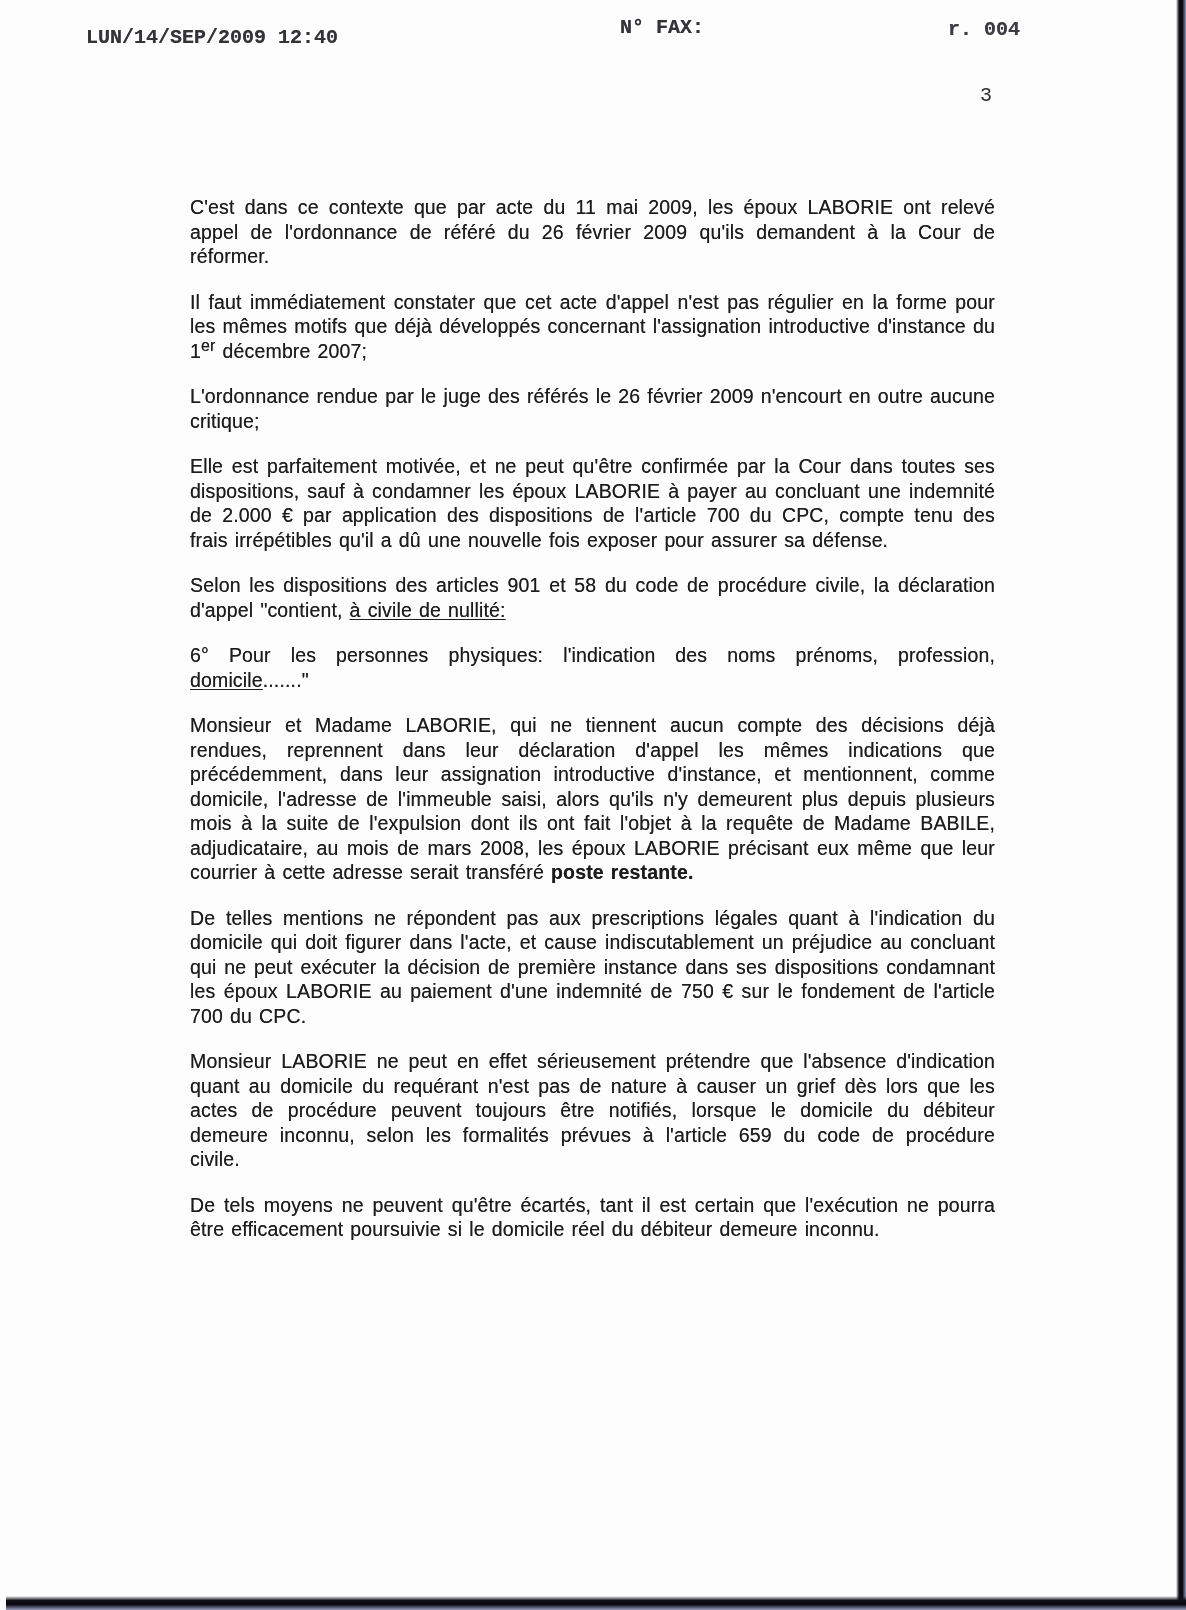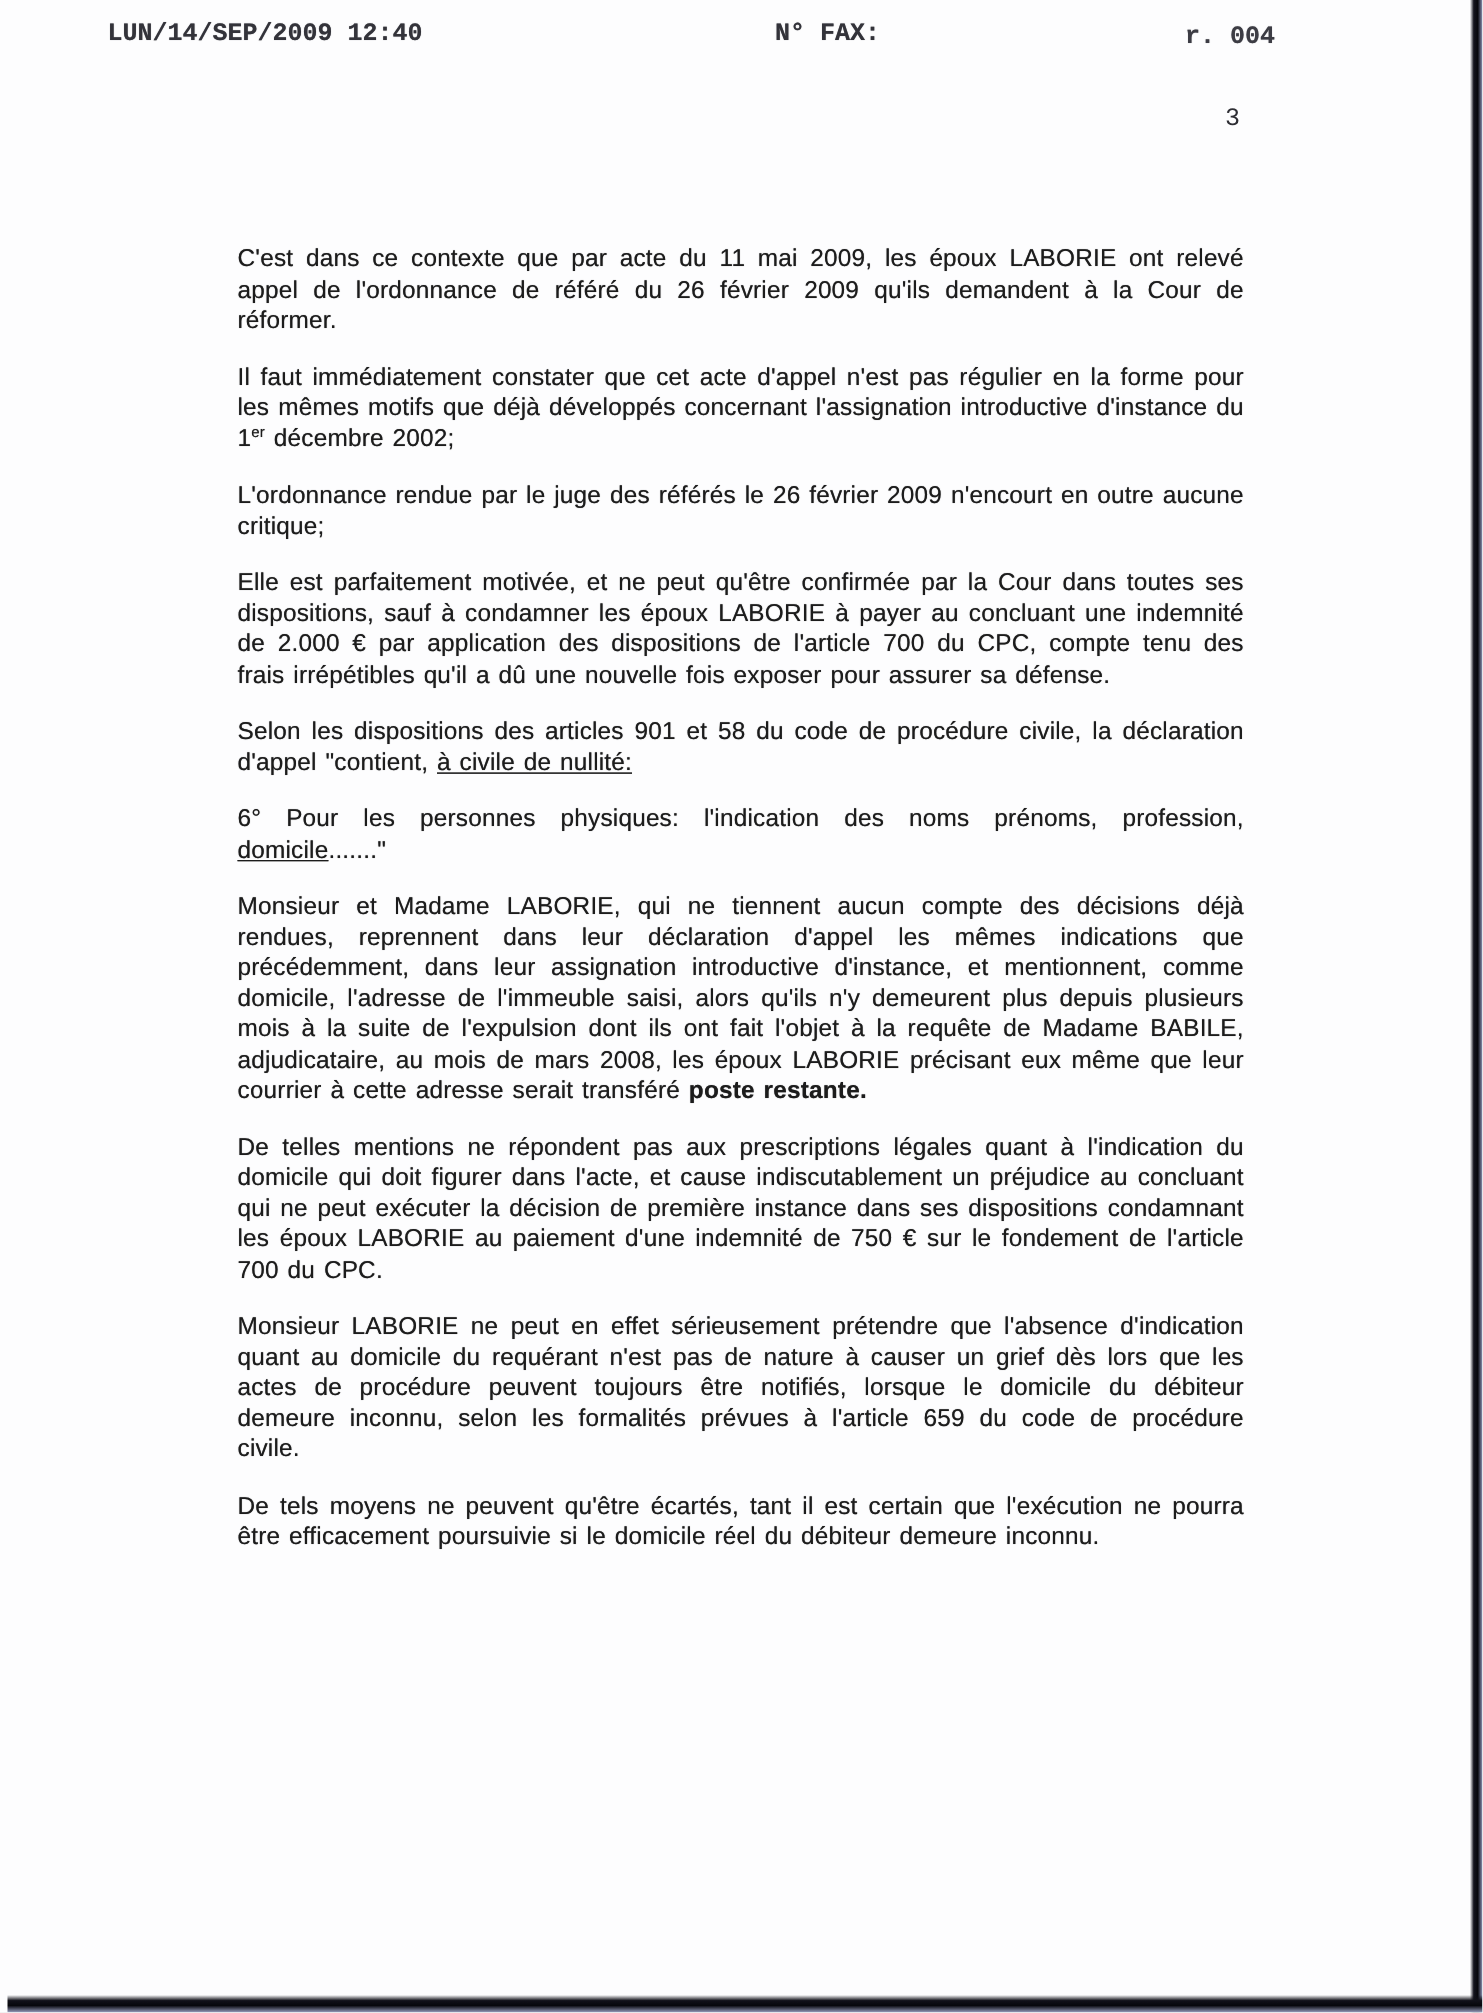--- a/index.html
+++ b/index.html
@@ -23,21 +23,21 @@
     background: linear-gradient(to bottom, rgba(12,12,20,0) 0%, #111119 32%, #07070c 60%, #9aa0c2 100%);
     pointer-events: none;
   }
   
   .fax-header {
     position: absolute; top: 16px; left: 0; width: 100%;
     font-family: "Liberation Mono", monospace;
     font-size: 20px; font-weight: bold; color: #33333a;
     text-shadow: 0 0 0.6px rgba(40,40,48,0.65);
   }
-  .fax-timestamp { position: absolute; left: 86px; top: 0; }
+  .fax-timestamp { position: absolute; left: 86px; top: 10px; }
   .fax-number    { position: absolute; left: 620px; top: 0; }
   .fax-pagecode  { position: absolute; left: 948px; top: 2px; color: #3c3c44; }
   .page-number {
     position: absolute; top: 84px; right: 194px;
     font-family: "Liberation Mono", monospace;
     font-size: 20px; color: #2e2e34;
   }
   
   .doc-body {
     position: absolute; top: 0; left: 0;
@@ -53,21 +53,21 @@
     word-spacing: 1.5px;
     text-align: justify;
     text-shadow: 0 0 0.6px rgba(25,25,25,0.72);
   }
   .doc-body p.first { margin-top: 0; }
   .gap-lg { margin-top: 72px !important; }
   .gap-md { margin-top: 43px !important; }
   .heading { font-weight: bold; letter-spacing: 0.3px; }
   .bold { font-weight: bold; }
   .ul { text-decoration: underline; text-underline-offset: 2px; }
-  sup { font-size: 12px; line-height: 0; }
+  sup { font-size: 16px; line-height: 0; }
 </style>
 </head>
 <body>
 
 <div class="page">
 
   <div class="fax-header">
     <span class="fax-timestamp">LUN/14/SEP/2009 12:40</span>
     <span class="fax-number">N° FAX:</span>
     <span class="fax-pagecode">r. 004</span>
@@ -75,21 +75,21 @@
 
   <div class="page-number">3</div>
 
   <div class="doc-body">
 
     <p class="first">
       <span>C'est dans ce contexte que par acte du 11 mai 2009, les époux LABORIE ont relevé appel de l'ordonnance de référé du 26 février 2009 qu'ils demandent à la Cour de réformer.</span>
     </p>
 
     <p>
-      <span>Il faut immédiatement constater que cet acte d'appel n'est pas régulier en la forme pour les mêmes motifs que déjà développés concernant l'assignation introductive d'instance du 1</span><sup>er</sup><span> décembre 2002;</span>
+      <span>Il faut immédiatement constater que cet acte d'appel n'est pas régulier en la forme pour les mêmes motifs que déjà développés concernant l'assignation introductive d'instance du 1</span><sup>er</sup><span> décembre 2007;</span>
     </p>
 
     <p>
       <span>L'ordonnance rendue par le juge des référés le 26 février 2009 n'encourt en outre aucune critique;</span>
     </p>
 
     <p>
       <span>Elle est parfaitement motivée, et ne peut qu'être confirmée par la Cour dans toutes ses dispositions, sauf à condamner les époux LABORIE à payer au concluant une indemnité de 2.000 € par application des dispositions de l'article 700 du CPC, compte tenu des frais irrépétibles qu'il a dû une nouvelle fois exposer pour assurer sa défense.</span>
     </p>
 

